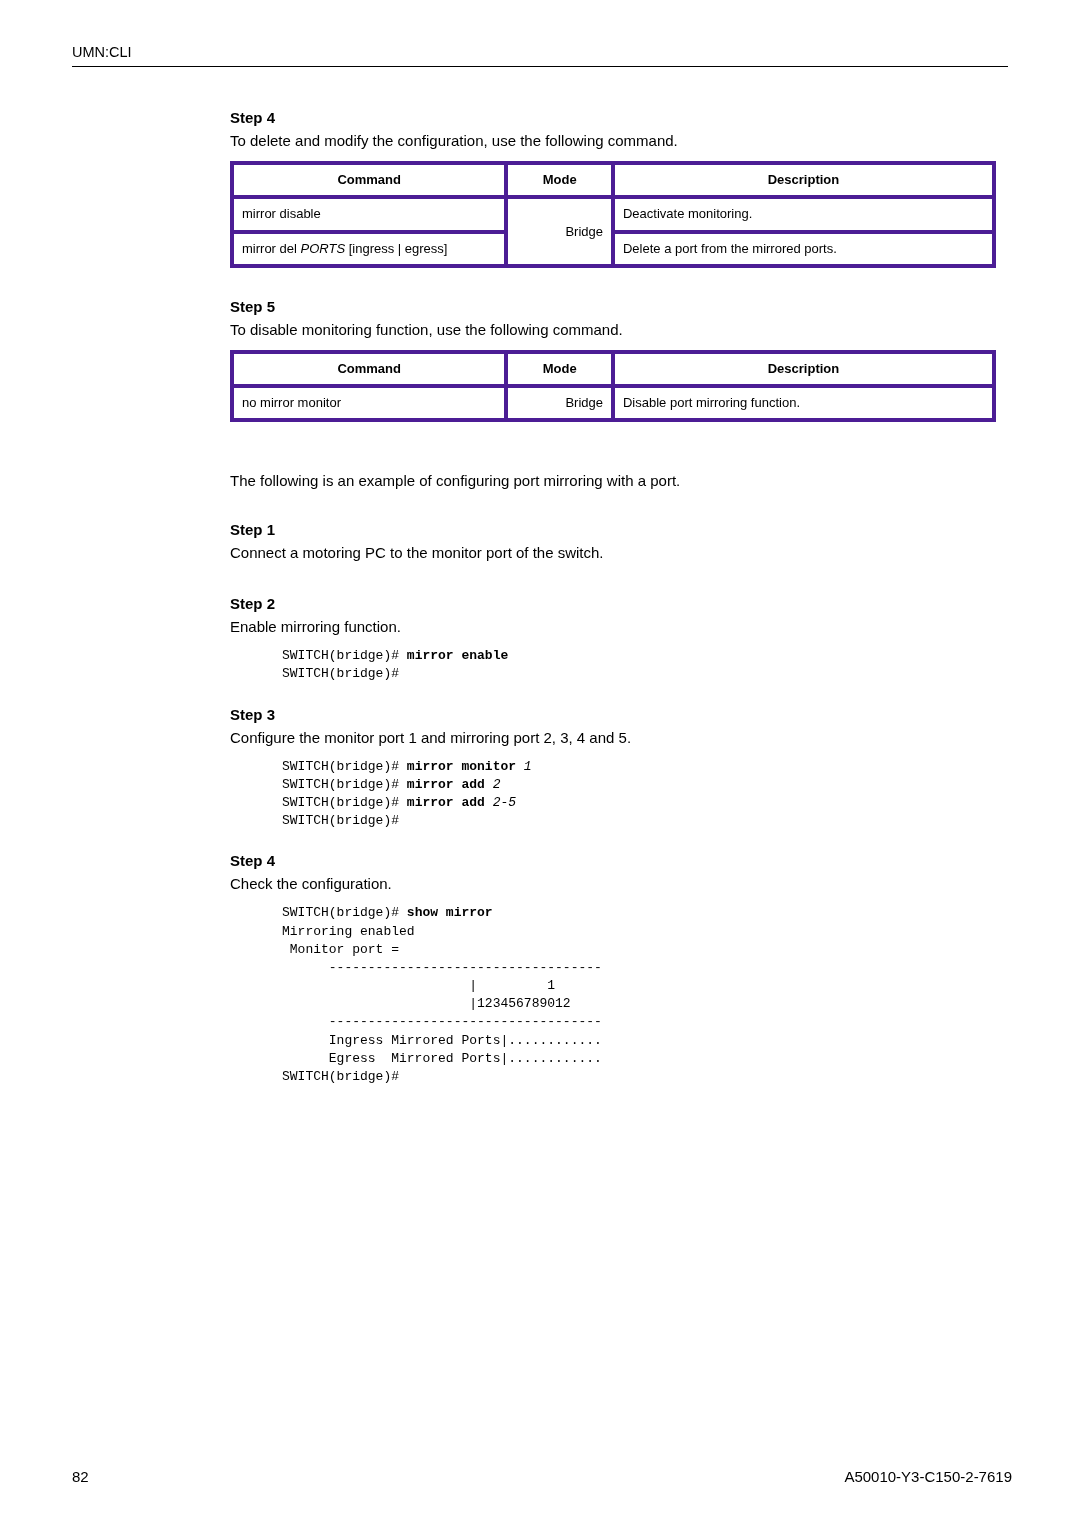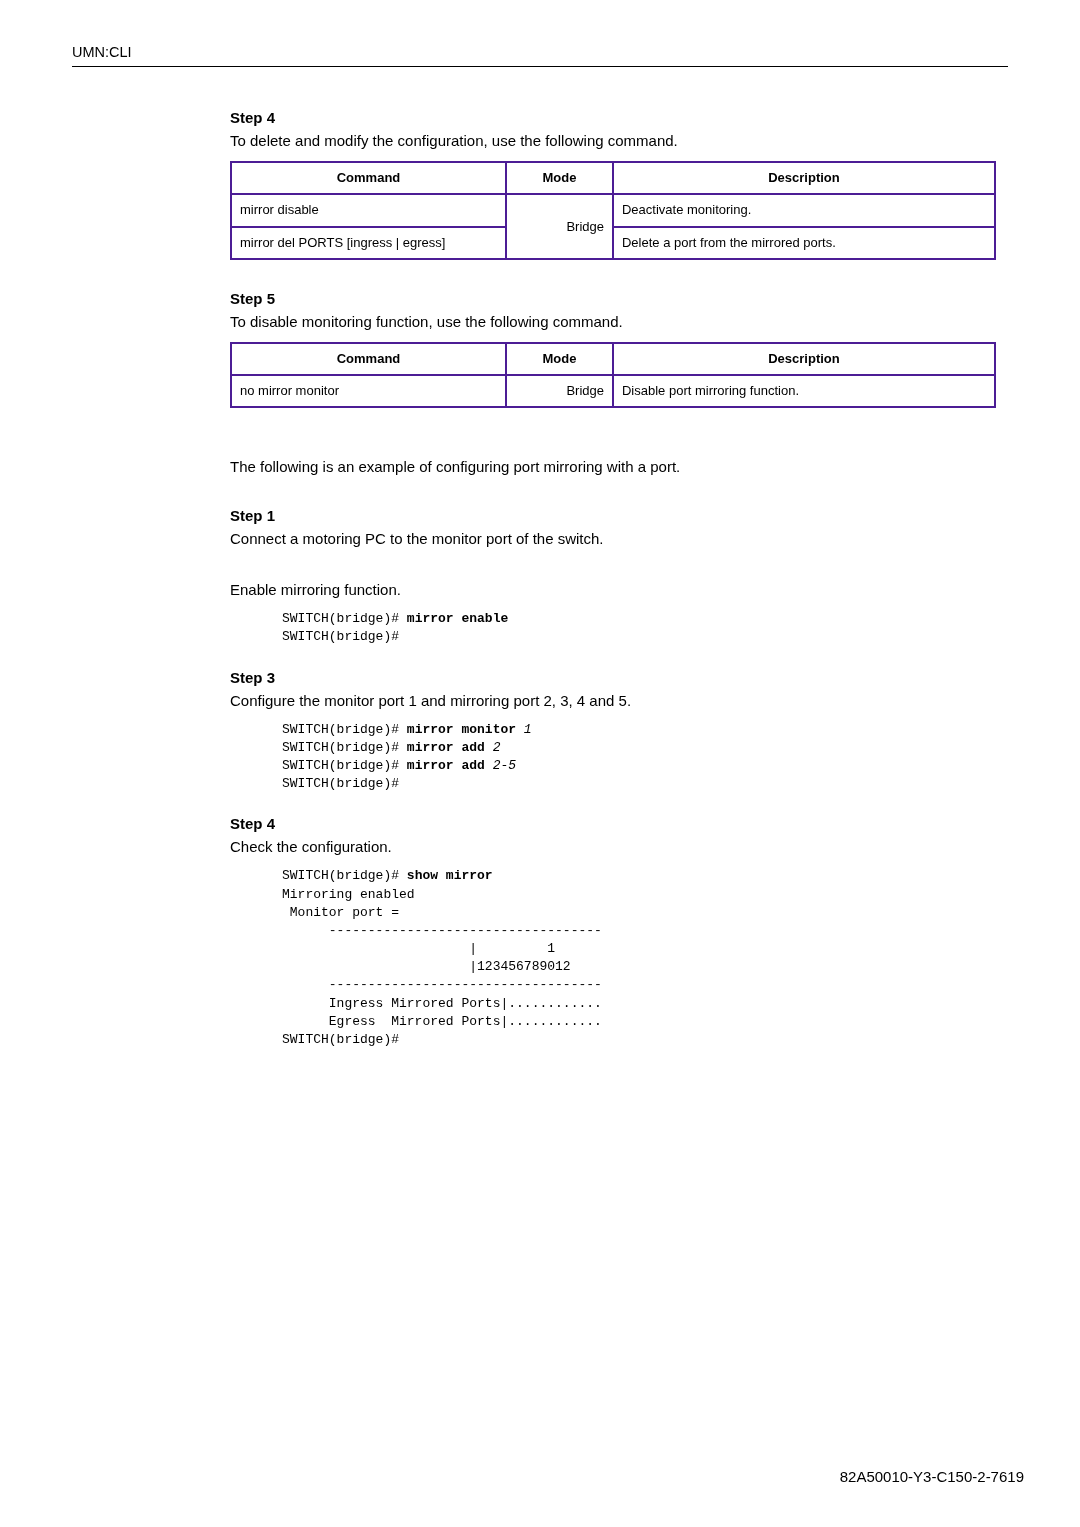--- a/index.html
+++ b/index.html
@@ -41,52 +41,52 @@
     margin-bottom: 10px;
   }
   table.cmd {
     width: 100%;
     border-collapse: collapse;
     border: 2px solid #000;
     margin-bottom: 28px;
     font-size: 13px;
   }
   table.cmd th, table.cmd td {
-    border: 2px solid #4c1d95;
+    border: 4px solid #4c1d95;
     padding: 6px 8px;
     vertical-align: middle;
   }
   table.cmd th {
     text-align: center;
     font-weight: bold;
   }
   table.cmd td.center { text-align: right; }
   .cmd-col-cmd { width: 36%; }
   .cmd-col-mode { width: 14%; }
   .cmd-col-desc { width: 50%; }
   .bold { font-weight: normal; text-align: center; }
-  .italic { }
+  .italic { font-style: italic; }
   pre.code {
     font-family: "Courier New", monospace;
     font-size: 13px;
     white-space: pre;
     margin-left: 52px;
     margin-bottom: 20px;
   }
   pre.code .b { font-weight: bold; }
   pre.code .i { font-style: italic; }
   .spacer-sm { height: 20px; }
   .spacer-md { height: 28px; }
   .footer {
     position: absolute;
     bottom: 40px;
     left: 72px;
-    right: 56px;
+    right: 68px;
     display: flex;
-    justify-content: flex-end;
+    justify-content: space-between;
     font-size: 15px;
   }
 </style>
 </head>
 <body>
 
 <div class="page">
   <div class="header">
     <div>UMN:CLI</div>
   </div>
@@ -145,20 +145,21 @@
       </table>
 
     <div class="spacer-sm"></div>
     <div>The following is an example of configuring port mirroring with a port.</div>
     <div class="spacer-md"></div>
 
     <div class="step-title">Step 1</div>
     <div class="step-desc">Connect a motoring PC to the monitor port of the switch.</div>
     <div class="spacer-sm"></div>
 
+    <div class="step-title">Step 2</div>
     <div class="step-desc">Enable mirroring function.</div>
 <pre class="code"><span>SWITCH(bridge)# </span><span class="b">mirror enable</span>
 <span>SWITCH(bridge)#</span></pre>
 
     <div class="step-title">Step 3</div>
     <div class="step-desc">Configure the monitor port 1 and mirroring port 2, 3, 4 and 5.</div>
 <pre class="code"><span>SWITCH(bridge)# </span><span class="b">mirror monitor </span><span class="i">1</span>
 <span>SWITCH(bridge)# </span><span class="b">mirror add </span><span class="i">2</span>
 <span>SWITCH(bridge)# </span><span class="b">mirror add </span><span class="i">2-5</span>
 <span>SWITCH(bridge)#</span></pre>

